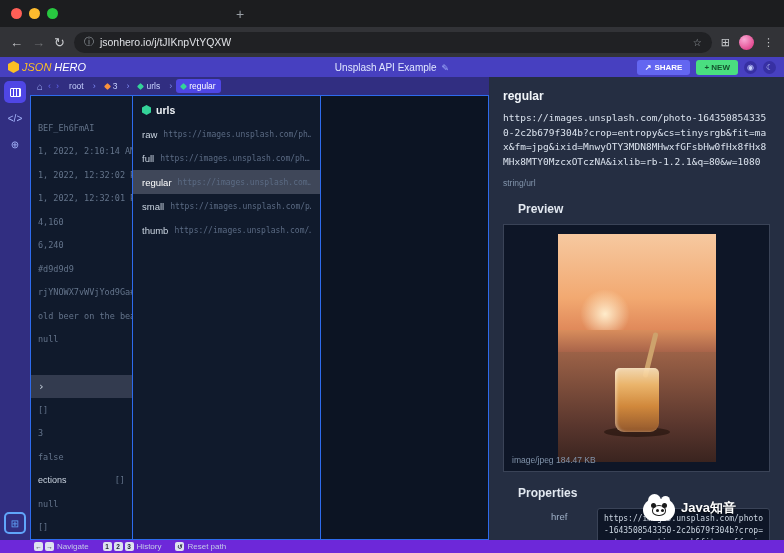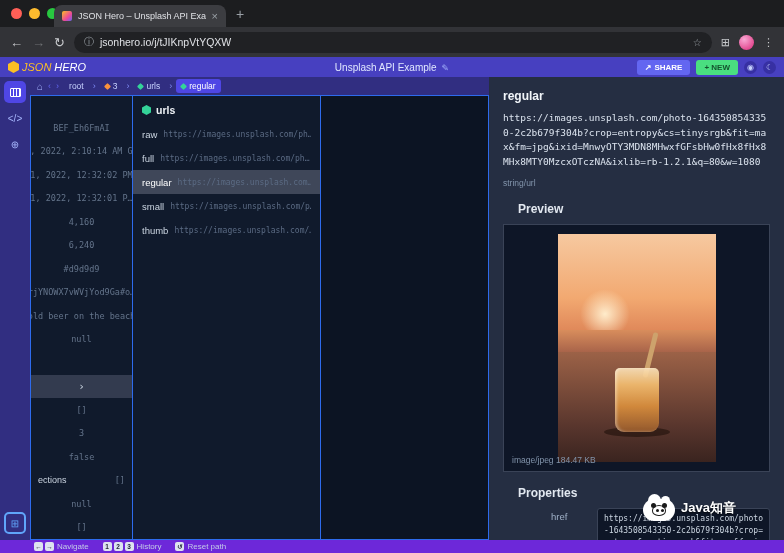--- a/index.html
+++ b/index.html
@@ -66,21 +66,21 @@
   .side-icon.sel { background:#4f46e5; color:#fff; }
   .cols-glyph { width:11px; height:9px; border:1px solid #fff; border-radius:1px;
                 background:repeating-linear-gradient(90deg,transparent 0 2px,#fff 2px 3px); }
   .bottom-icon { position:absolute; bottom:6px; left:4px; width:22px; height:22px; border:2px solid #60a5fa;
                  border-radius:5px; color:#60a5fa; display:flex; align-items:center; justify-content:center; font-size:10px; }
 
   
   .columns { position:absolute; top:95px; left:30px; width:459px; height:445px;
              border:1px solid var(--accent,#2e6bed); display:flex; background:#101a2c; overflow:hidden; }
   .col1 { width:102px; border-right:1px solid var(--accent,#2e6bed); padding-top:20px; flex-shrink:0; }
-  .row1 { height:23.5px; display:flex; align-items:center; justify-content:center; padding:0 7px;
+  .row1 { height:23.5px; display:flex; align-items:center; justify-content:flex-start; padding:0 7px;
           font-family:"DejaVu Sans Mono",monospace; font-size:8.5px; color:#64748b;
           white-space:nowrap; overflow:hidden; }
   .row1.haskey { justify-content:space-between; }
   .row1-key { color:#cbd5e1; font-family:"Liberation Sans",sans-serif; font-size:9px; }
   .row1.sel { background:#333b4f; }
   .row1.sel .row1-val { font-size:11px; color:#cbd5e1; }
   .col2 { width:188px; border-right:1px solid var(--accent,#2e6bed); flex-shrink:0; }
   .col2-header { display:flex; align-items:center; gap:5px; padding:8px 9px 6px; color:#f1f5f9;
                  font-size:10.5px; font-weight:bold; }
   .hexagon { width:9px; height:10px; background:#34d399;
@@ -149,25 +149,20 @@
 </style>
 </head>
 <body>
 
 <div class="titlebar">
   <div class="lights">
     <span class="light r"></span>
     <span class="light y"></span>
     <span class="light g"></span>
   </div>
-  <div class="tab">
-    <span class="favicon"></span>
-    <span class="tab-title">JSON Hero – Unsplash API Exa</span>
-    <span class="tab-close">×</span>
-  </div>
   <span class="newtab">+</span>
 </div>
 
 <div class="toolbar">
   <span class="nav-ic">←</span>
   <span class="nav-ic dim">→</span>
   <span class="nav-ic">↻</span>
   <div class="addressbar">
     <span class="url-info">ⓘ</span>
     <span>jsonhero.io/j/tJIKnpVtYQXW</span>

